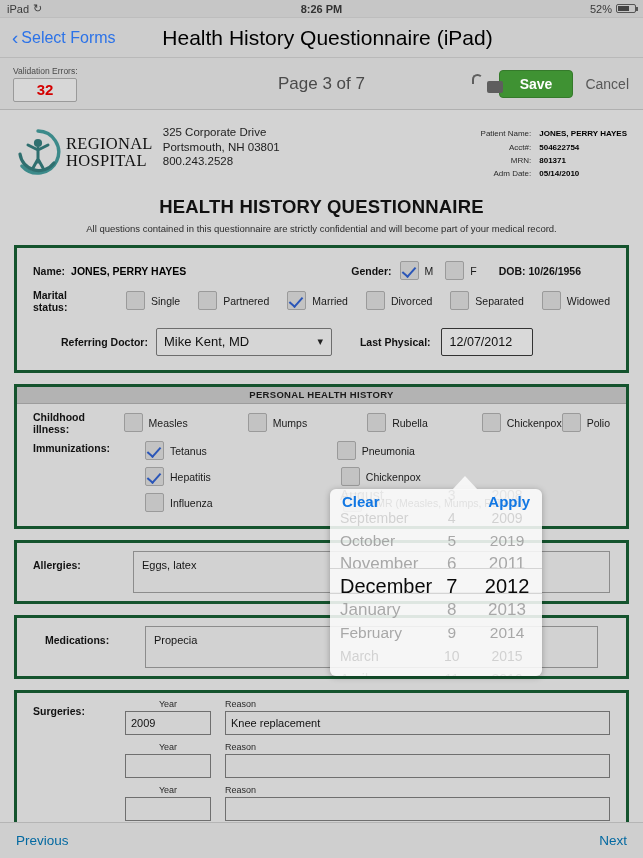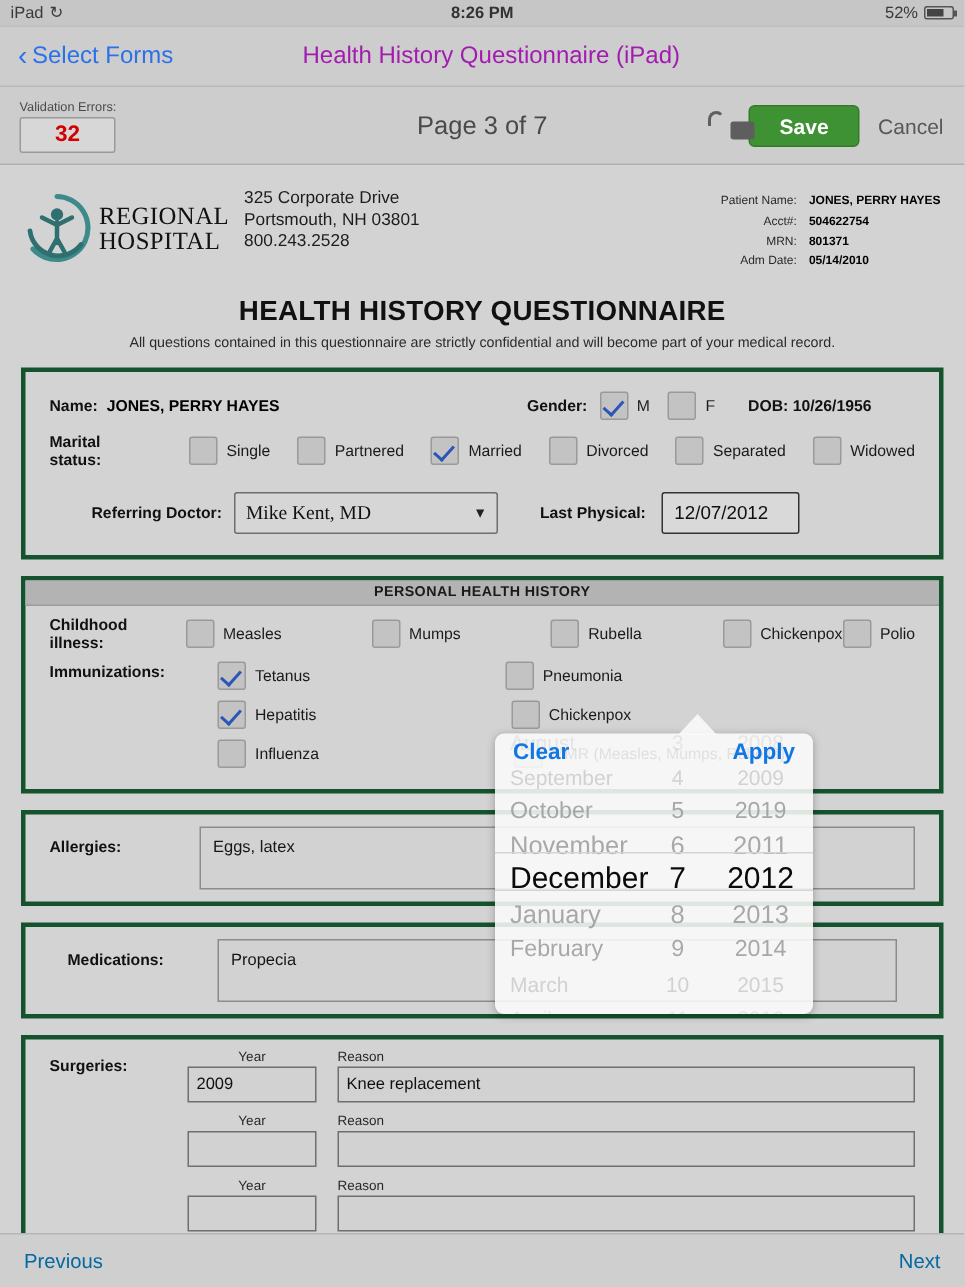--- a/index.html
+++ b/index.html
@@ -32,21 +32,21 @@
 
   
   .navbar {
     height: 40px; background: #cdcdcd; position: relative;
     display: flex; align-items: center; border-bottom: 1px solid #b9b9b9;
   }
   .back-btn { display:flex; align-items:center; gap:3px; color:#2b72e8;
               font-size: 16px; padding-left: 12px; cursor:pointer; }
   .chev { font-size: 19px; line-height: 1; font-weight: 300; }
   .nav-title { position:absolute; left:0; right:0; text-align:center;
-               font-size:16px; color:#a21caf; pointer-events:none;margin-left:12px; }
+               font-size:21px; color:#000000; pointer-events:none;margin-left:12px; }
 
   
   .toolbar { height: 52px; background: #cdcdcd; position: relative;
              display:flex; align-items:center; border-bottom:1px solid #b0b0b0; }
   .verr { padding-left: 13px; }
   .verr-label { font-size: 8.5px; color:#4a4a4a; margin-bottom:2px; }
   .verr-box { width:64px; height:24px; border:1px solid #9a9a9a; background:#d7d7d7;
               border-radius:2px; display:flex; align-items:center; justify-content:center;
               font-size:15px; font-weight:bold; color:#d40000; cursor:pointer; }
   .page-ind { position:absolute; left:0; right:0; text-align:center;
@@ -94,21 +94,21 @@
 
   .cb { width:19px; height:19px; background:#c3c3c3; border:1px solid #9a9a9a;
         border-radius:2px; position:relative; cursor:pointer; flex:0 0 19px; }
   .cb.on::after { content:""; position:absolute; left:4px; top:2px; width:6px;
                   height:11px; border:solid #2b56b8; border-width:0 2.6px 2.6px 0;
                   transform:rotate(42deg); }
   .cb-item { display:flex; align-items:center; gap:6px; }
   .cb-item span { font-size:10.5px; color:#1a1a1a; }
 
   select, .fake-select {
-    font-family:Liberation Serif, serif; font-size:13px; color:#111;
+    font-family:Liberation Sans, sans-serif; font-size:13px; color:#111;
     background:#d6d6d6; border:1.5px solid #6d6d6d; border-radius:2px;
     height:28px; padding:0 24px 0 7px; display:flex; align-items:center;
     position:relative; cursor:pointer;
   }
   .fake-select .car { position:absolute; right:8px; font-size:11px; color:#222; }
 
   .txtfield { background:#d9d9d9; border:1.5px solid #6d6d6d; border-radius:2px;
               height:28px; display:flex; align-items:center; padding:0 8px;
               font-size:12.5px; color:#111; cursor:text; }
 

